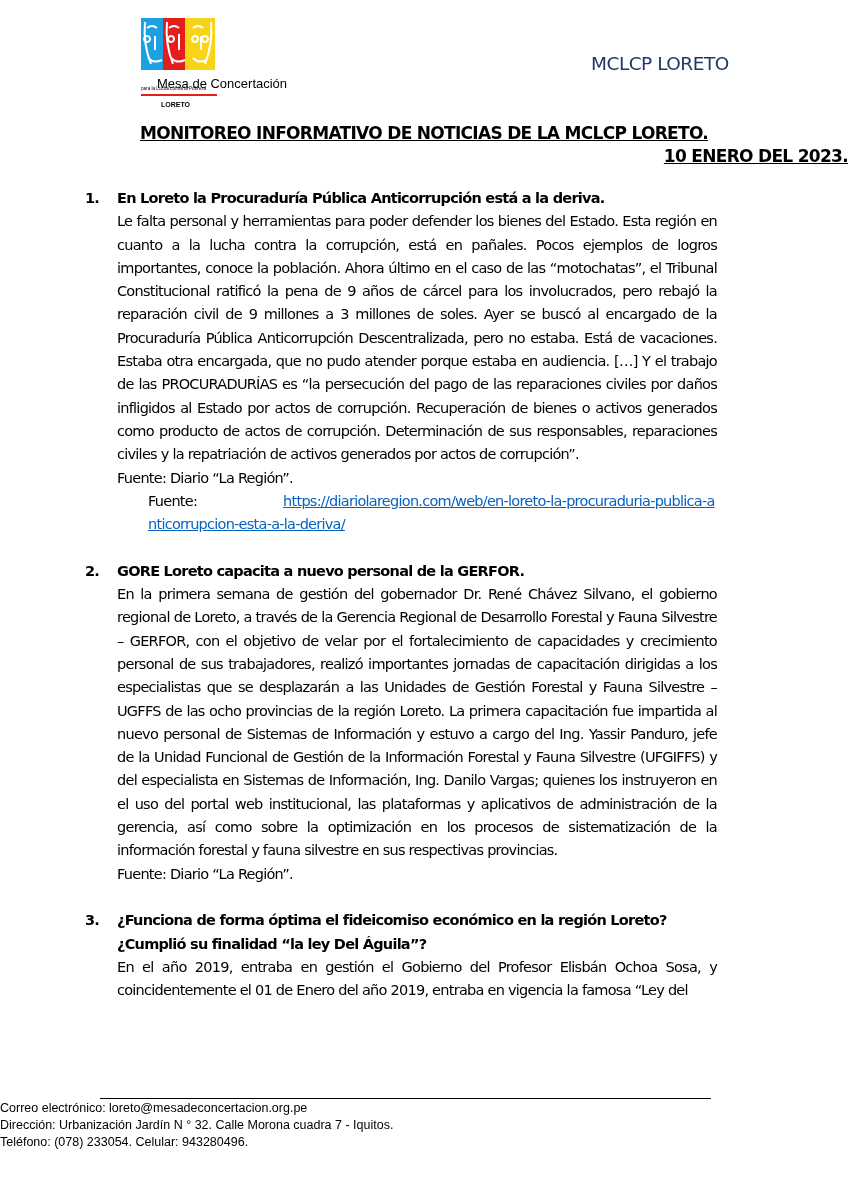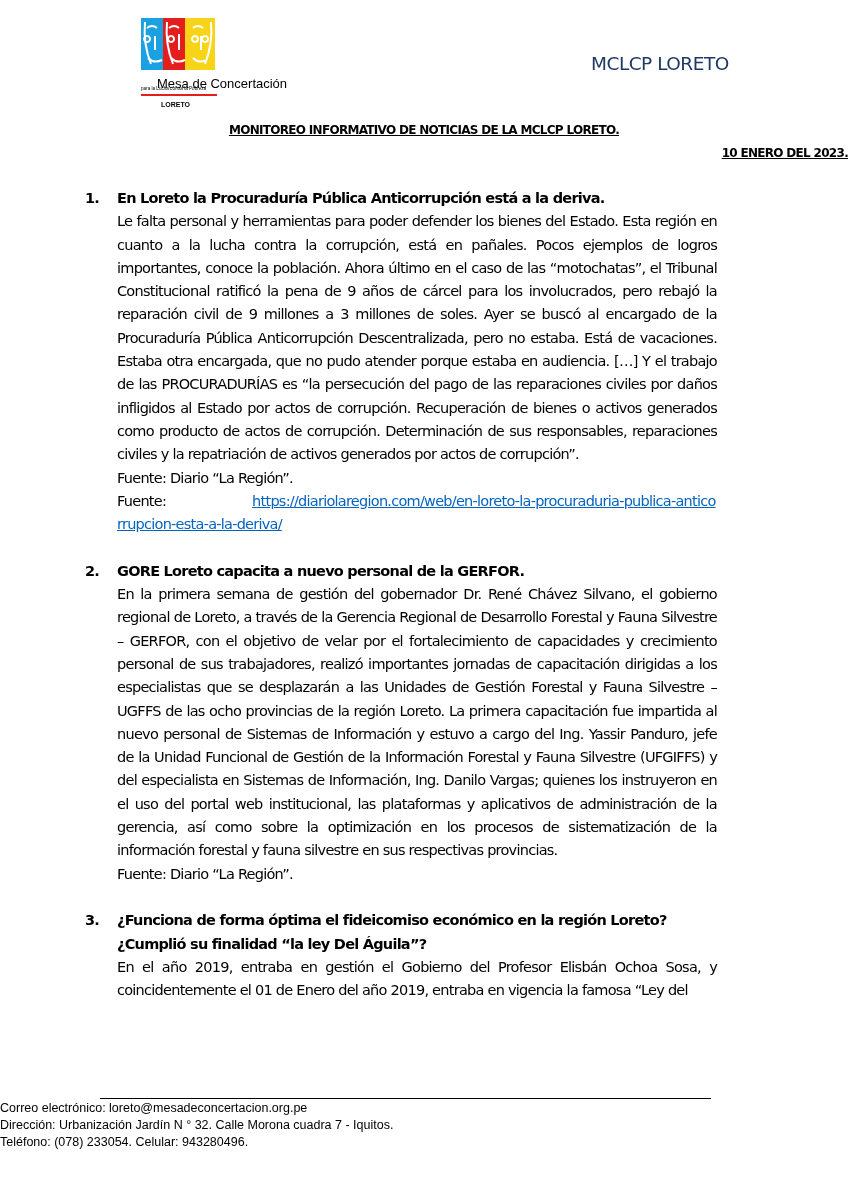--- a/index.html
+++ b/index.html
@@ -4,21 +4,21 @@
 <style>
   html, body { margin: 0; padding: 0; background: #ffffff; }
   body { width: 848px; height: 1200px; position: relative; overflow: hidden; font-family: "Liberation Sans", sans-serif; color: #000; }
   .logo { position: absolute; left: 141px; top: 18px; width: 82px; height: 100px; }
   .logo-faces { position: absolute; left: 0; top: 0; width: 74px; height: 52px; }
   .logo-text1 { position: absolute; left: 4px; top: 58px; font-size: 13px; white-space: nowrap; font-family: "Liberation Sans", sans-serif; padding-left: 12px; }
   .logo-text2 { position: absolute; left: 0; top: 68px; font-size: 4.6px; white-space: nowrap; font-family: "Liberation Sans", sans-serif; }
   .logo-line { position: absolute; left: 0; top: 76px; width: 76px; height: 2px; background: #e41d1d; }
   .logo-text3 { position: absolute; left: 20px; top: 83px; font-size: 7px; font-weight: bold; font-family: "Liberation Sans", sans-serif; }
   .header-right { position: absolute; left: 591px; top: 53px; font-size: 18.5px; color: #1f3864; font-family: "DejaVu Sans", sans-serif; letter-spacing: -0.5px; }
-  .title { position: absolute; left: 0; width: 848px; text-align: center; font-weight: bold; font-size: 12px; text-decoration: underline; font-family: "DejaVu Sans", sans-serif; letter-spacing: -0.7px; }
+  .title { position: absolute; left: 0; width: 848px; text-align: center; font-weight: bold; font-size: 17px; text-decoration: underline; font-family: "DejaVu Sans", sans-serif; letter-spacing: -0.7px; }
   .t1 { top: 123px; }
   .t2 { top: 146px; text-align: right; }
   .content { position: absolute; left: 117px; top: 187px; width: 600px; font-family: "DejaVu Sans", sans-serif; font-size: 14.5px; line-height: 23.3px; letter-spacing: -0.75px; }
   .item { position: relative; margin-bottom: 23.3px; }
   .num { position: absolute; left: -32px; top: 0; font-weight: bold; }
   .item-title { font-weight: bold; }
   .para { text-align: justify; }
   .link { color: #0563c1; text-decoration: underline; word-break: break-all; }
   .footer-line { position: absolute; left: 100px; top: 1098px; width: 611px; height: 1px; background: #000; }
   .footer { position: absolute; left: 0; width: 848px; font-size: 12.5px; font-family: "Liberation Sans", sans-serif; }
@@ -48,21 +48,21 @@
 
 <div class="title t1">MONITOREO INFORMATIVO DE NOTICIAS DE LA MCLCP LORETO.</div>
 <div class="title t2">10 ENERO DEL 2023.</div>
 
 <div class="content">
   <div class="item">
     <span class="num">1.</span>
     <div class="item-title">En Loreto la Procuraduría Pública Anticorrupción está a la deriva.</div>
     <div class="para">Le falta personal y herramientas para poder defender los bienes del Estado. Esta región en cuanto a la lucha contra la corrupción, está en pañales. Pocos ejemplos de logros importantes, conoce la población. Ahora último en el caso de las “motochatas”, el Tribunal Constitucional ratificó la pena de 9 años de cárcel para los involucrados, pero rebajó la reparación civil de 9 millones a 3 millones de soles. Ayer se buscó al encargado de la Procuraduría Pública Anticorrupción Descentralizada, pero no estaba. Está de vacaciones. Estaba otra encargada, que no pudo atender porque estaba en audiencia. […] Y el trabajo de las PROCURADURÍAS es “la persecución del pago de las reparaciones civiles por daños infligidos al Estado por actos de corrupción. Recuperación de bienes o activos generados como producto de actos de corrupción. Determinación de sus responsables, reparaciones civiles y la repatriación de activos generados por actos de corrupción”.</div>
     <div>Fuente: Diario “La Región”.</div>
-    <div class="para" style="text-align:justify;text-align-last:left;">
+    <div class="para" style="text-align:justify;text-align-last:left;margin-left:31px;">
       <span>Fuente:</span><span style="display:inline-block;width:86px;"></span><a class="link">https://diariolaregion.com/web/en-loreto-la-procuraduria-publica-anticorrupcion-esta-a-la-deriva/</a>
     </div>
   </div>
 
   <div class="item">
     <span class="num">2.</span>
     <div class="item-title">GORE Loreto capacita a nuevo personal de la GERFOR.</div>
     <div class="para">En la primera semana de gestión del gobernador Dr. René Chávez Silvano, el gobierno regional de Loreto, a través de la Gerencia Regional de Desarrollo Forestal y Fauna Silvestre – GERFOR, con el objetivo de velar por el fortalecimiento de capacidades y crecimiento personal de sus trabajadores, realizó importantes jornadas de capacitación dirigidas a los especialistas que se desplazarán a las Unidades de Gestión Forestal y Fauna Silvestre – UGFFS de las ocho provincias de la región Loreto. La primera capacitación fue impartida al nuevo personal de Sistemas de Información y estuvo a cargo del Ing. Yassir Panduro, jefe de la Unidad Funcional de Gestión de la Información Forestal y Fauna Silvestre (UFGIFFS) y del especialista en Sistemas de Información, Ing. Danilo Vargas; quienes los instruyeron en el uso del portal web institucional, las plataformas y aplicativos de administración de la gerencia, así como sobre la optimización en los procesos de sistematización de la información forestal y fauna silvestre en sus respectivas provincias.</div>
     <div>Fuente: Diario “La Región”.</div>
   </div>

